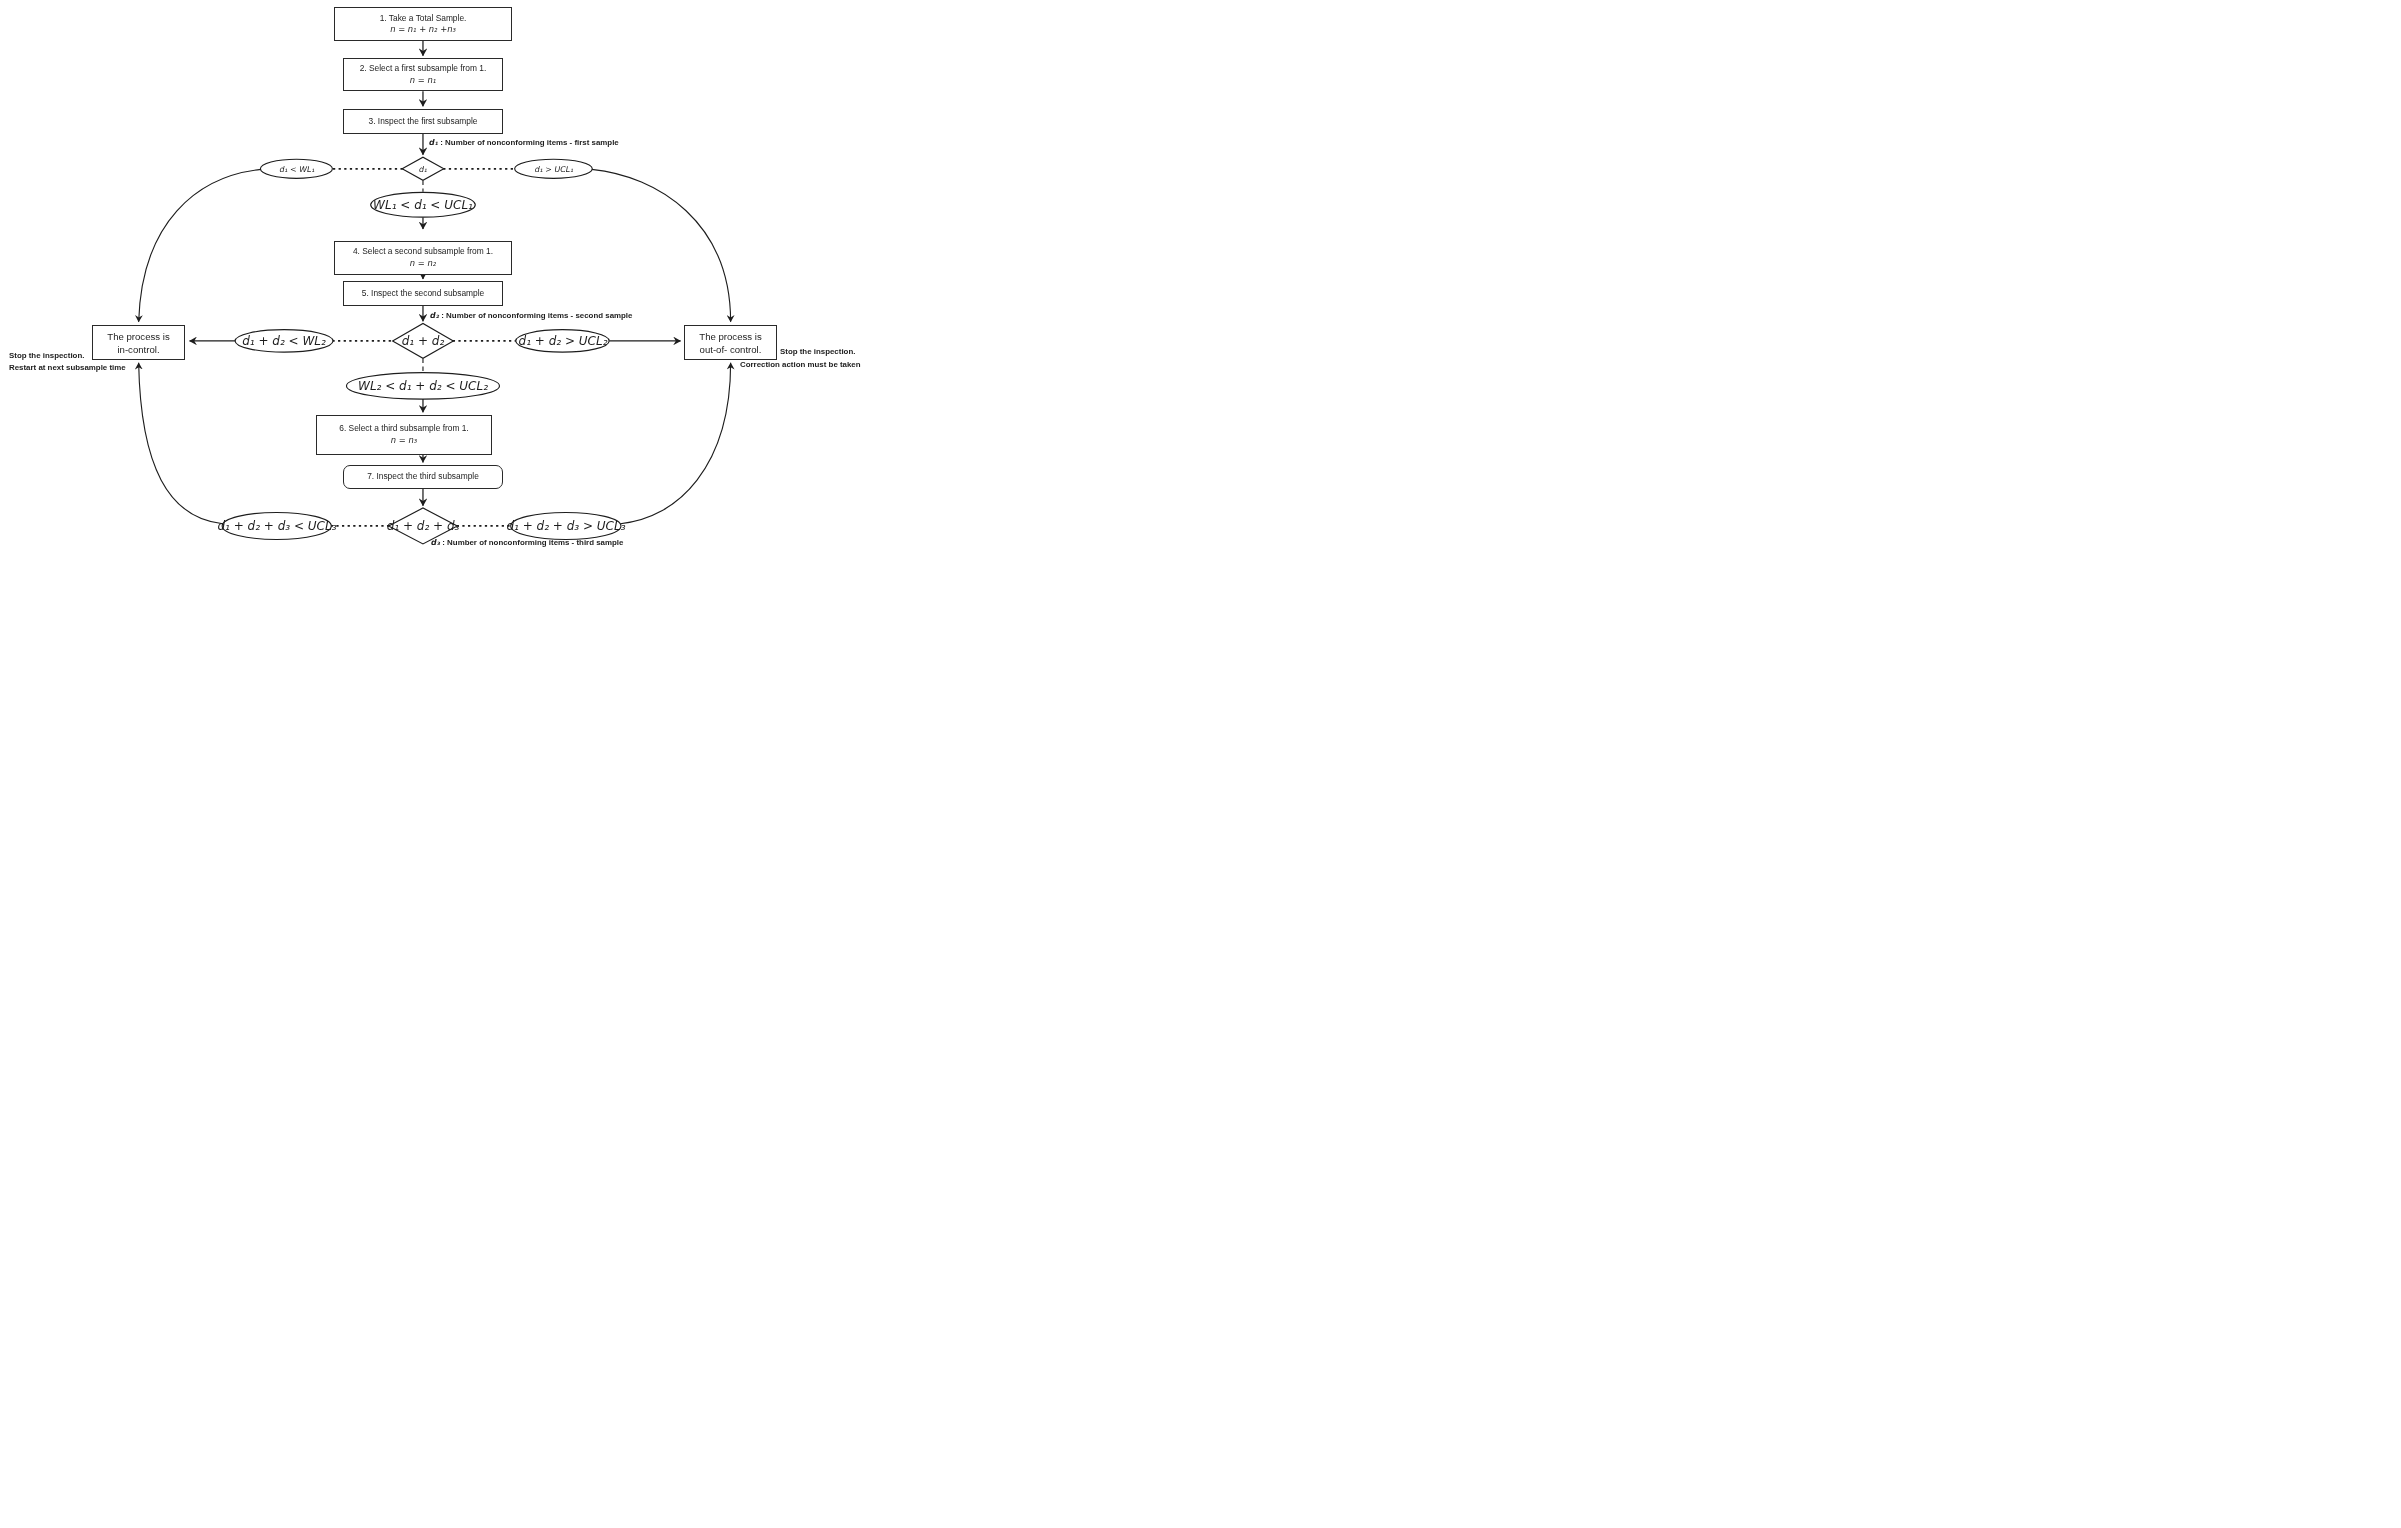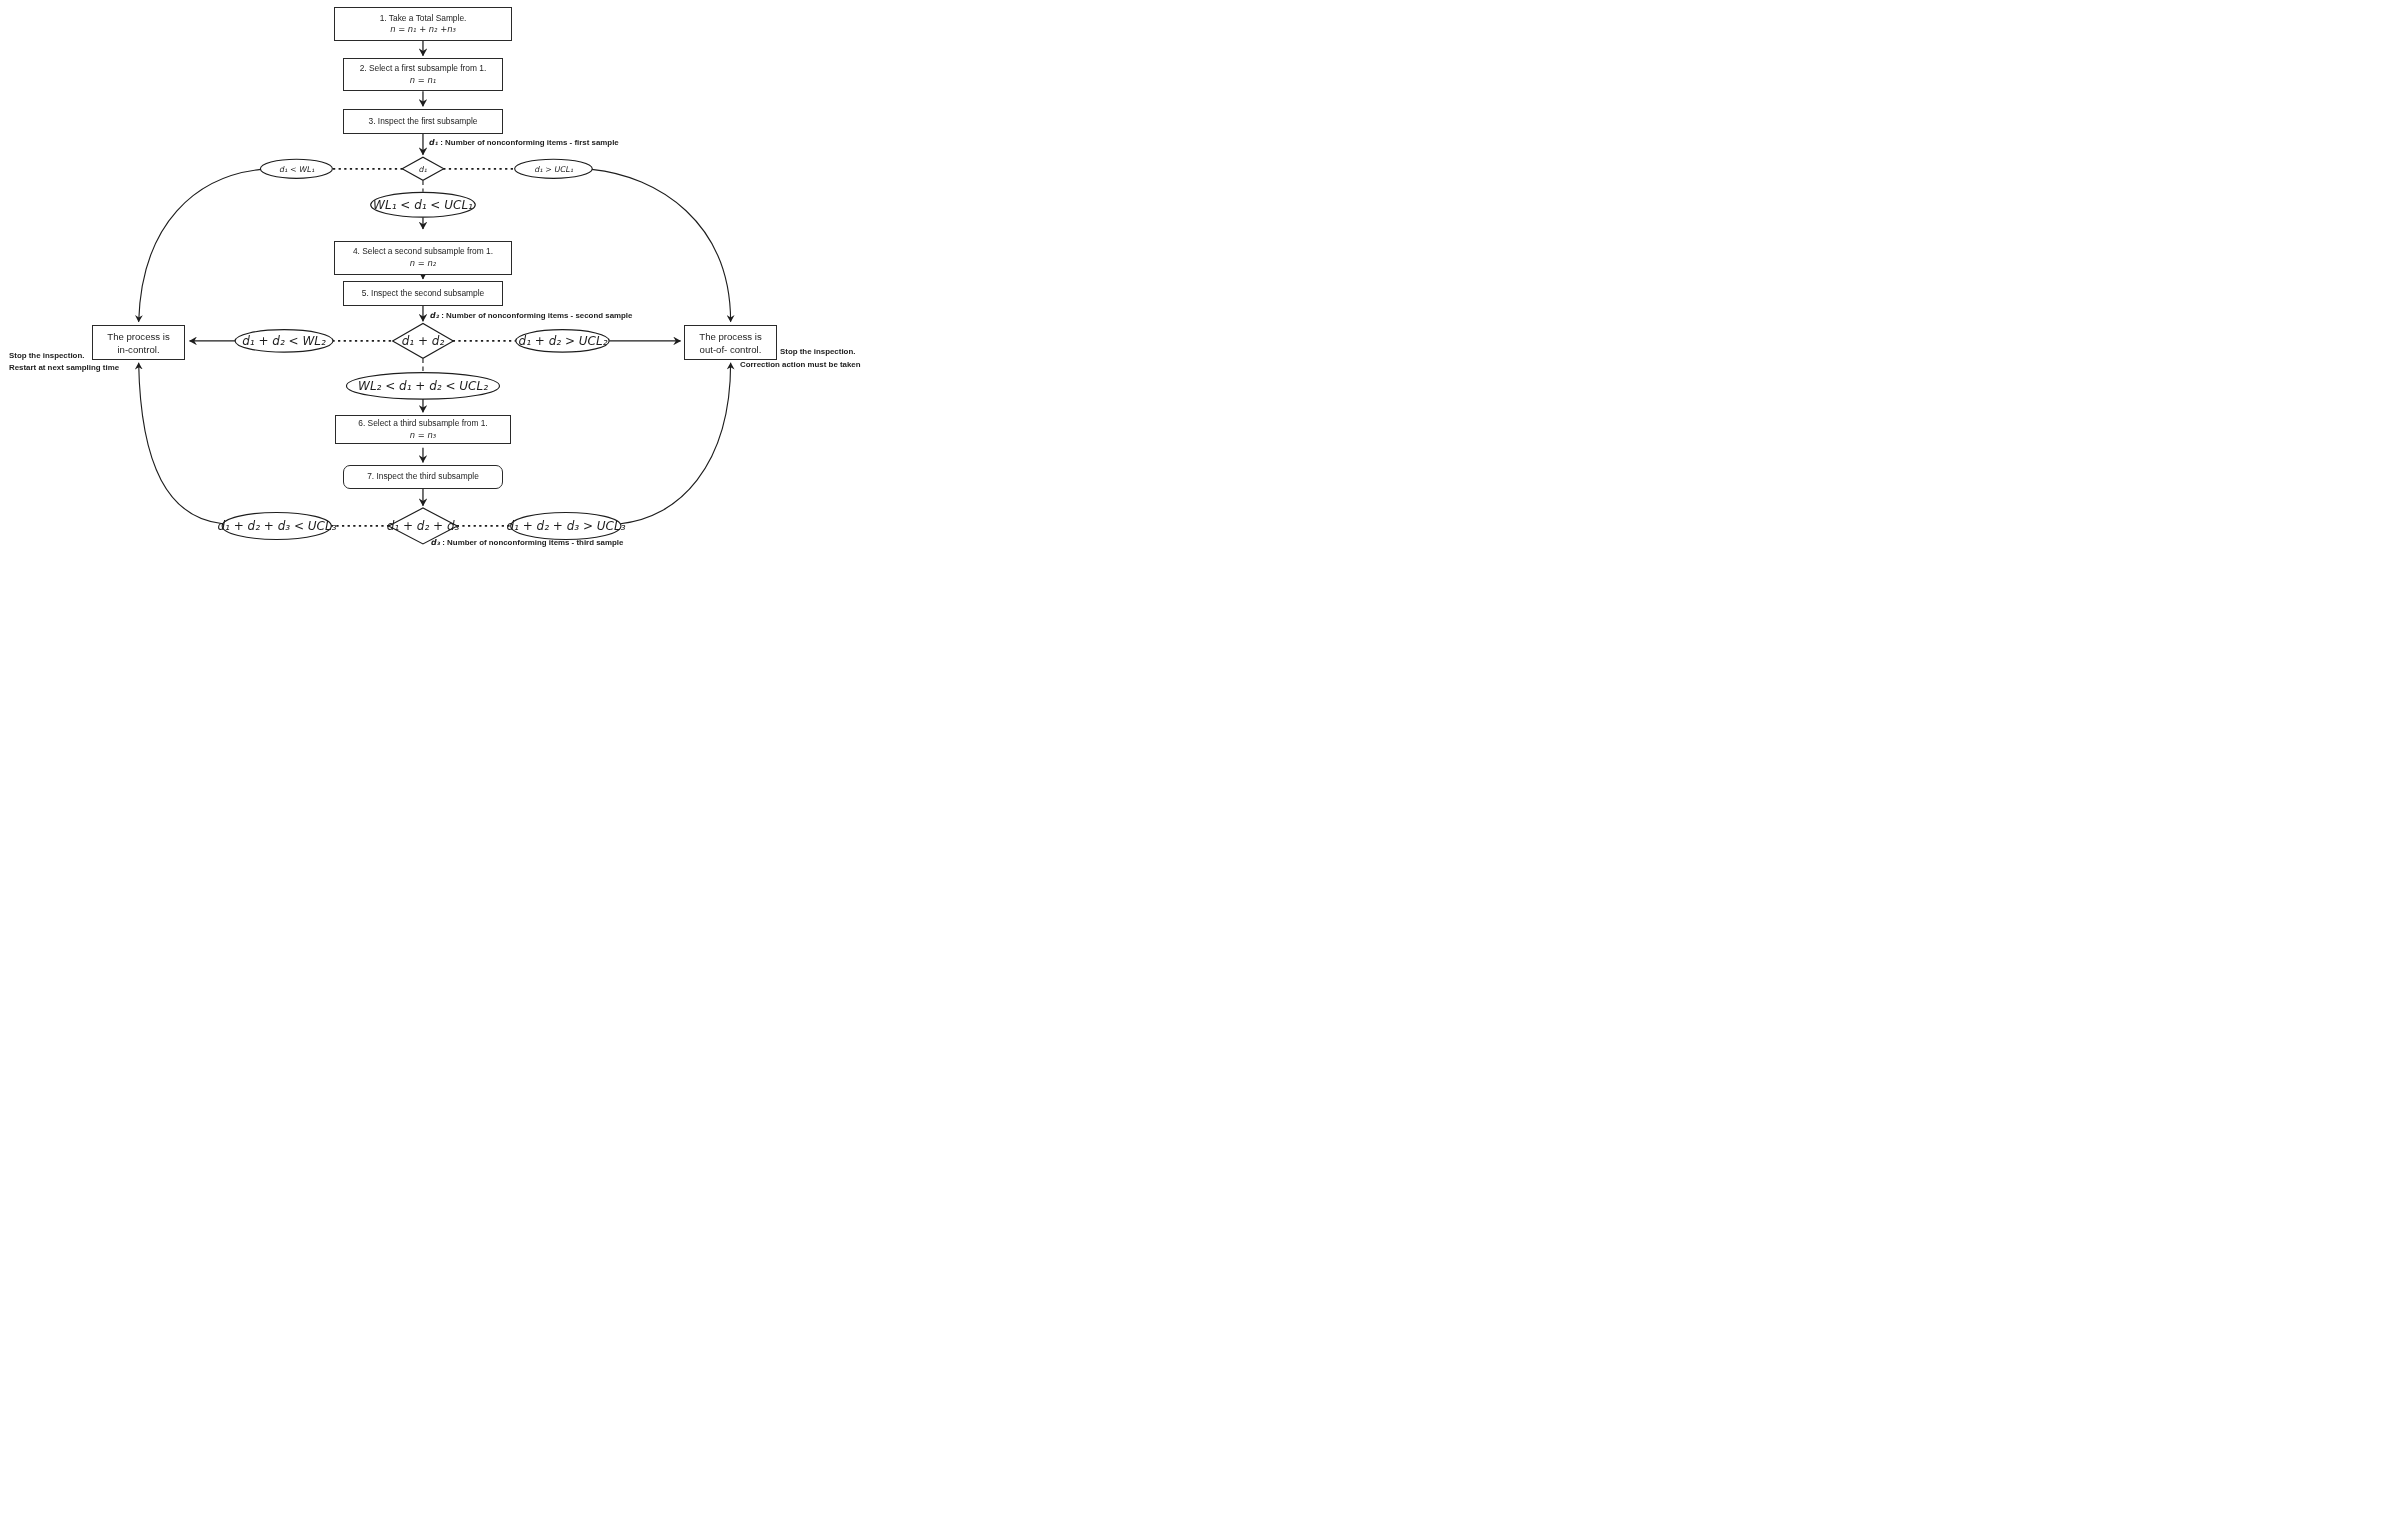--- a/index.html
+++ b/index.html
@@ -109,21 +109,21 @@
   <div class="node" style="left:343px;top:109px;width:160px;height:25px;">
     <span class="title">3. Inspect the first subsample</span>
   </div>
   <div class="node" style="left:334px;top:241px;width:178px;height:34px;">
     <span class="title">4. Select a second subsample from 1.</span>
     <span class="formula">n = n₂</span>
   </div>
   <div class="node" style="left:343px;top:281px;width:160px;height:25px;">
     <span class="title">5. Inspect the second subsample</span>
   </div>
-  <div class="node" style="left:335px;top:415px;width:176px;height:29px;">
+  <div class="node" style="left:316px;top:415px;width:176px;height:40px;">
     <span class="title">6. Select a third subsample from 1.</span>
     <span class="formula">n = n₃</span>
   </div>
   <div class="node" style="left:343px;top:465px;width:160px;height:24px;border-radius:7px;">
     <span class="title">7. Inspect the third subsample</span>
   </div>
 
   <div class="node outcome" style="left:92px;top:325px;width:93px;height:35px;">
     <span class="title">The process is</span>
     <span class="title">in-control.</span>
@@ -150,18 +150,18 @@
     <span class="var">d₁</span><span class="rest"> : Number of nonconforming items - first sample</span>
   </div>
   <div class="ann" style="left:430px;top:311px;">
     <span class="var">d₂</span><span class="rest"> : Number of nonconforming items - second sample</span>
   </div>
   <div class="ann" style="left:431px;top:493px;margin-top:45px;">
     <span class="var">d₃</span><span class="rest"> : Number of nonconforming items - third sample</span>
   </div>
 
   <div class="note-line" style="left:9px;top:351px;">Stop the inspection.</div>
-  <div class="note-line" style="left:9px;top:363px;">Restart at next sampling time</div>
+  <div class="note-line" style="left:9px;top:363px;">Restart at next subsample time</div>
   <div class="note-line" style="left:780px;top:347px;">Stop the inspection.</div>
   <div class="note-line" style="left:740px;top:360px;">Correction action must be taken</div>
 
 </div>
 
 
 </body></html>

